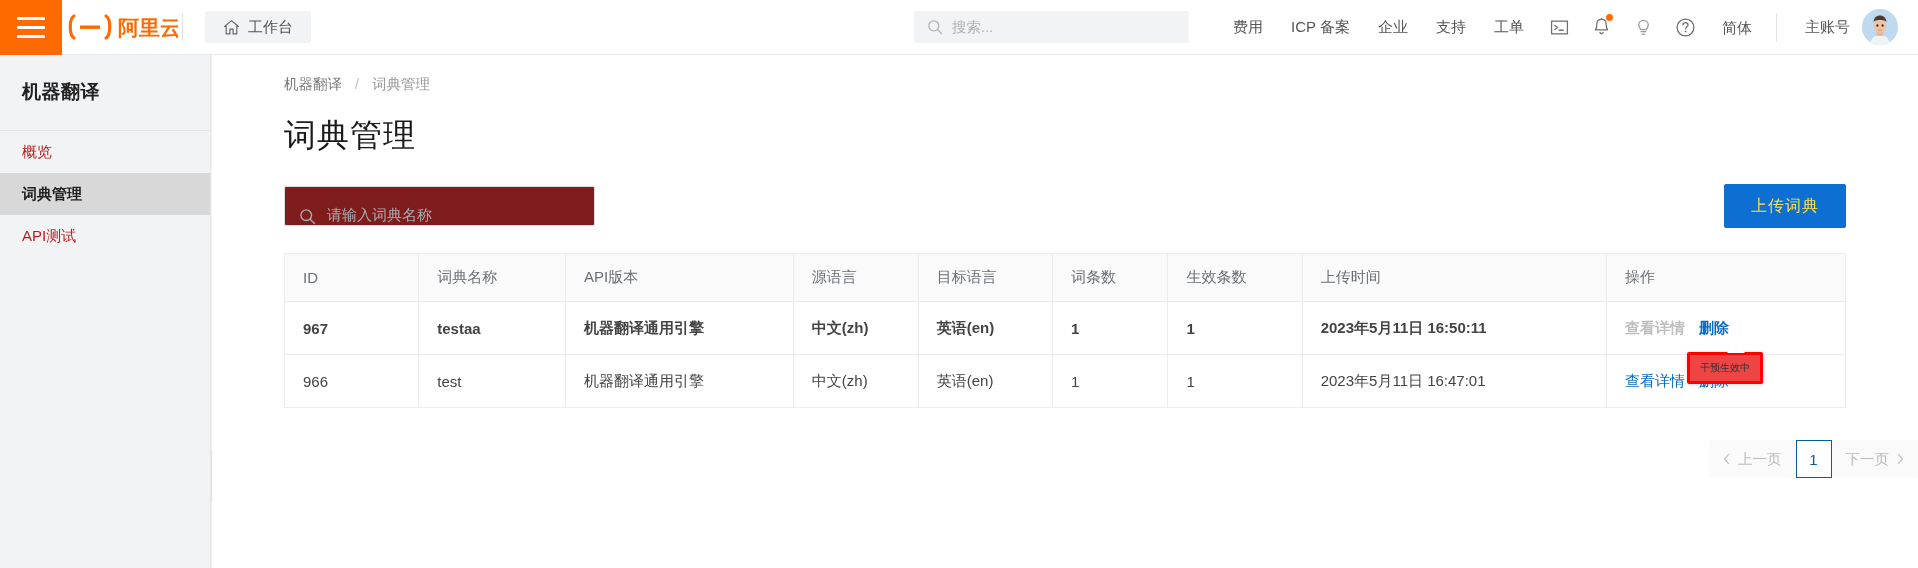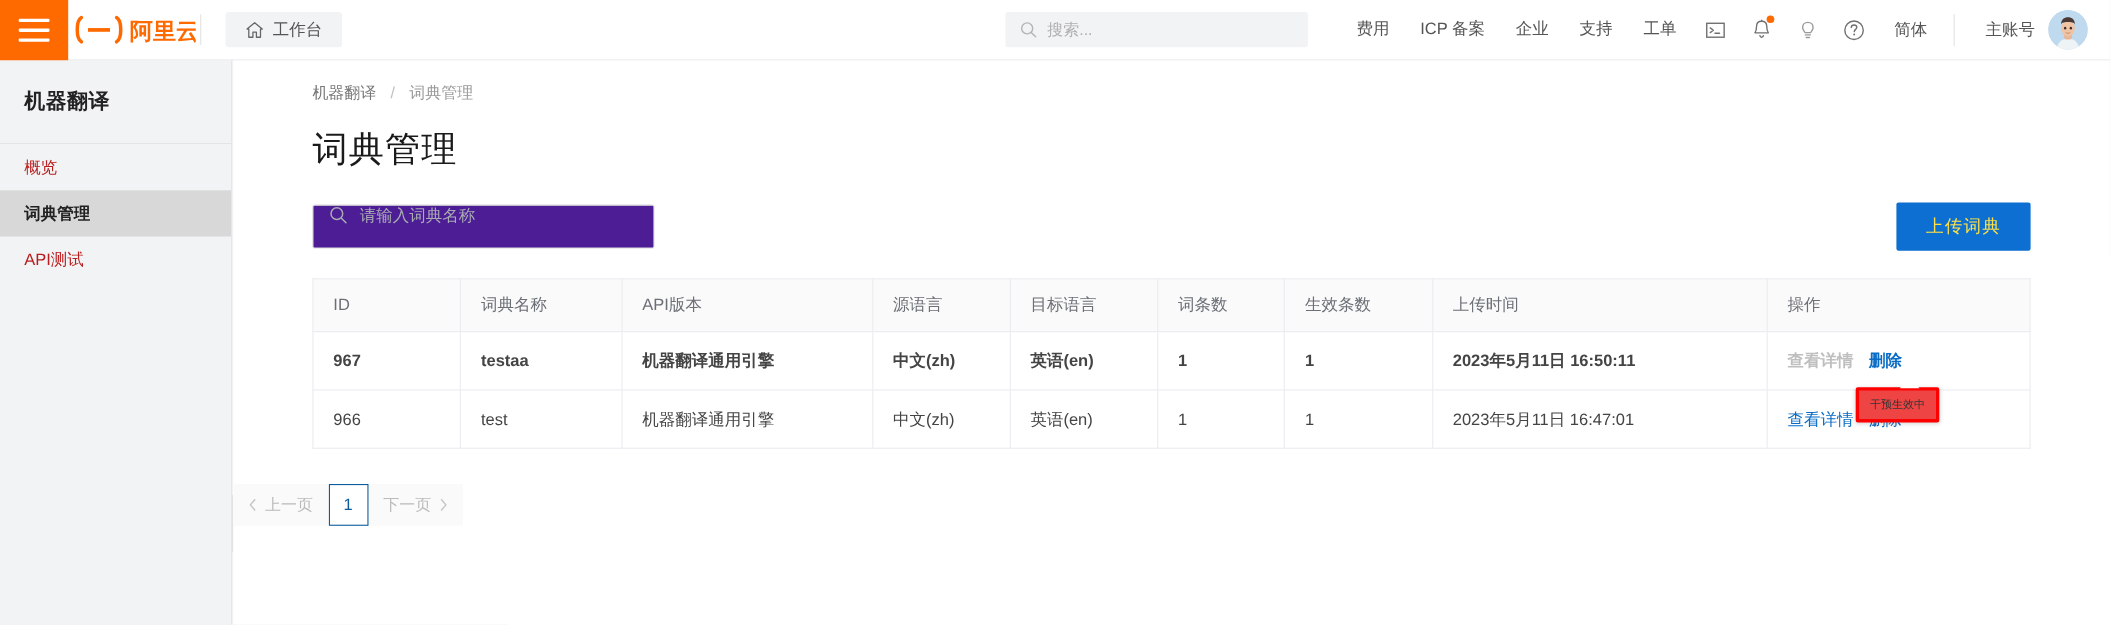--- a/index.html
+++ b/index.html
@@ -110,22 +110,22 @@
     padding: 20px 0 0 72px; font-size:32px; color:#1a1a1a; font-weight:normal;
     letter-spacing:1px;
   }
 
   .toolbar {
     position:relative; margin: 26px 72px 0 72px;
     display:flex; align-items:center; justify-content:space-between;
   }
   .dict-search {
     width: 311px; height: 40px; border:1px solid #d9d9d9; border-radius:2px;
-    display:flex; align-items:flex-start; gap:11px; padding: 0 14px;
-    background:#4c1d95; cursor:text;
+    display:flex; align-items:flex-end; gap:11px; padding: 0 14px;
+    background:#7f1d1d; cursor:text;
   }
   .dict-search .ph { color:#a8abb2; font-size:15px; }
   .upload-btn {
     background:#0c6fd1; color:#fde047; font-size:16px; border:none; border-radius:2px;
     height:44px; padding: 0 27px; cursor:pointer; letter-spacing:1px;
   }
 
   
   .table-wrap { margin: 25px 72px 0 72px; }
   table.dict-table { width:100%; border-collapse:collapse; table-layout:fixed; }
@@ -156,21 +156,21 @@
     box-shadow: 0 1px 4px rgba(0,0,0,0.16);
   }
   .tooltip-arrow {
     position:absolute; left:1727px; top:344px; z-index:31;
     width:0; height:0; border-left:9px solid transparent;
     border-right:9px solid transparent; border-bottom:9px solid #fff;
   }
 
   
   .pagination {
-    display:flex; justify-content:flex-start; align-items:center;
+    display:flex; justify-content:flex-end; align-items:center;
     margin-top: 32px;
   }
   .pager { display:flex; align-items:center; background:#fafafa; border-radius:2px; }
   .pg-btn {
     display:flex; align-items:center; gap:7px; height:36px; padding: 0 14px;
     color:#bbb; font-size:14.5px; cursor:default; user-select:none;
   }
   .pg-num {
     min-width:36px; height:38px; display:flex; align-items:center; justify-content:center;
     border:1px solid #0a5c9e; color:#0a5c9e; background:#fff; font-size:15px; cursor:pointer;

